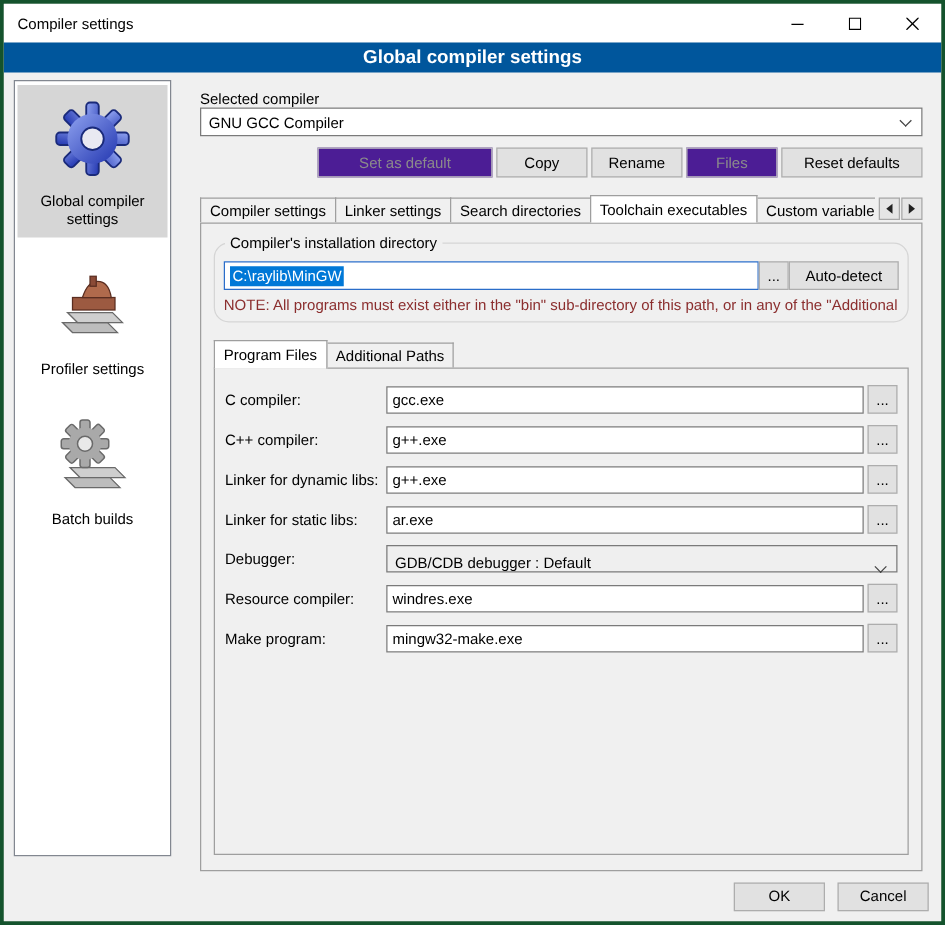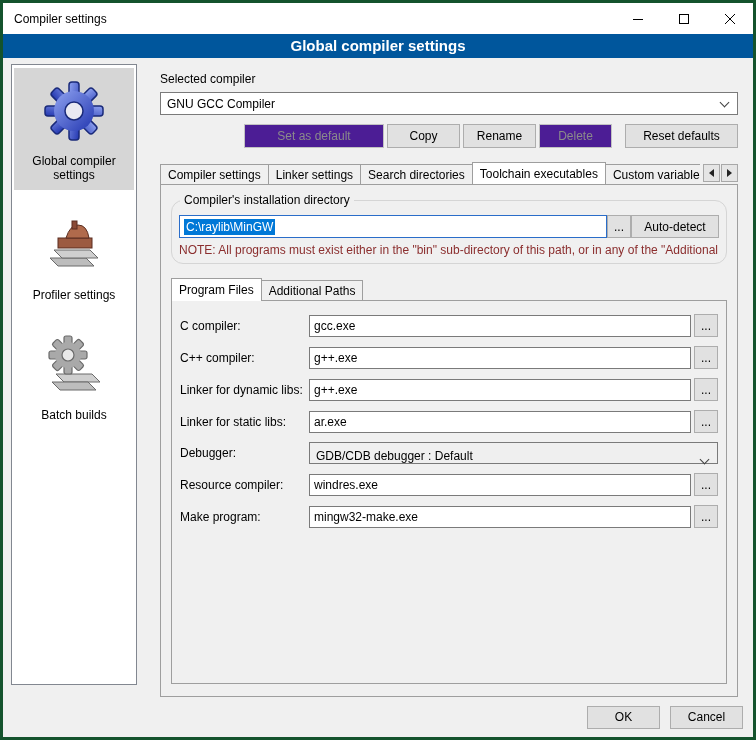--- a/index.html
+++ b/index.html
@@ -14,32 +14,32 @@
   
   .header{height:24px;background:#00569c;color:#fff;font-weight:bold;font-size:15px;line-height:24px;text-align:center;flex:0 0 auto}
   
   .content{flex:1;display:flex;gap:11px;padding:6px 8px 0;min-height:0}
   .sidebar{width:126px;flex:0 0 auto;background:#fff;border:1px solid #828790;margin-bottom:12px;padding:3px 2px;display:flex;flex-direction:column;overflow:hidden}
   .side-item{display:flex;flex-direction:column;align-items:center;padding:10px 2px 8px;margin-bottom:12px;cursor:default}
   .side-item.selected{background:#d6d6d6}
   .side-icon{width:64px;height:64px;margin-bottom:12px}
   .side-label{text-align:center;font-size:12px;line-height:14px}
   .main{flex:1;display:flex;flex-direction:column;padding:8px 7px 0 12px;min-width:0}
-  .small-label{font-size:12px;margin-bottom:6px}
+  .small-label{font-size:12px;}
   
   .combo{height:23px;border:1px solid #7a7a7a;background:#fff;display:flex;align-items:center;padding:0 6px;cursor:default}
   .combo .value{flex:1;overflow:hidden;white-space:nowrap}
   .chev{width:7px;height:7px;border-right:1px solid #404040;border-bottom:1px solid #404040;transform:rotate(45deg);margin:-3px 3px 0 6px;flex:0 0 auto}
   
   .btn{font-family:inherit;font-size:12px;height:24px;background:#e1e1e1;border:1px solid #adadad;padding:0 10px;cursor:default}
   .btn.disabled{color:#8b8b8b;background:#4c1d95;border-color:#c2c2c2}
   .btn-row{display:flex;justify-content:flex-end;gap:3px;margin-top:9px}
   .btn-setdefault{width:140px}
   .btn-copy,.btn-rename,.btn-delete{width:73px}
-  .btn-reset{width:113px;margin-left:10px}
+  .btn-reset{width:113px;}
   
   .tabbar{display:flex;align-items:flex-end;margin-top:13px;position:relative;padding-right:38px;height:23px;flex:0 0 auto}
   .tabs-strip{display:flex;align-items:flex-end;overflow:hidden;flex:1}
   .tab{height:20px;line-height:20px;padding:0 7px;background:#f0f0f0;border:1px solid #9e9e9e;border-bottom:none;margin-right:-1px;white-space:nowrap;flex:0 0 auto;cursor:default}
   .tab.active{height:23px;line-height:22px;background:#fff;position:relative;z-index:3;margin-bottom:-1px}
   .tab-scrolls{position:absolute;right:0;bottom:2px;display:flex;gap:1px}
   .tab-scroll{width:17px;height:18px;background:#e5e5e5;border:1px solid #a8a8a8;display:flex;align-items:center;justify-content:center;cursor:default}
   .tri-left{width:0;height:0;border-top:4px solid transparent;border-bottom:4px solid transparent;border-right:5px solid #222}
   .tri-right{width:0;height:0;border-top:4px solid transparent;border-bottom:4px solid transparent;border-left:5px solid #222}
   .tabpanel{flex:1;border:1px solid #9e9e9e;background:#f0f0f0;padding:12px 10px;display:flex;flex-direction:column;min-height:0;position:relative;z-index:1}
@@ -162,21 +162,21 @@
       <div class="small-label">Selected compiler</div>
       <div class="combo">
         <span class="value">GNU GCC Compiler</span>
         <span class="chev"></span>
       </div>
 
       <div class="btn-row">
         <button class="btn disabled btn-setdefault">Set as default</button>
         <button class="btn btn-copy">Copy</button>
         <button class="btn btn-rename">Rename</button>
-        <button class="btn disabled btn-delete">Delete</button>
+        <button class="btn disabled btn-delete">Files</button>
         <button class="btn btn-reset">Reset defaults</button>
       </div>
 
       <div class="tabbar">
         <div class="tabs-strip">
           <div class="tab">Compiler settings</div>
           <div class="tab">Linker settings</div>
           <div class="tab">Search directories</div>
           <div class="tab active">Toolchain executables</div>
           <div class="tab">Custom variables</div>

